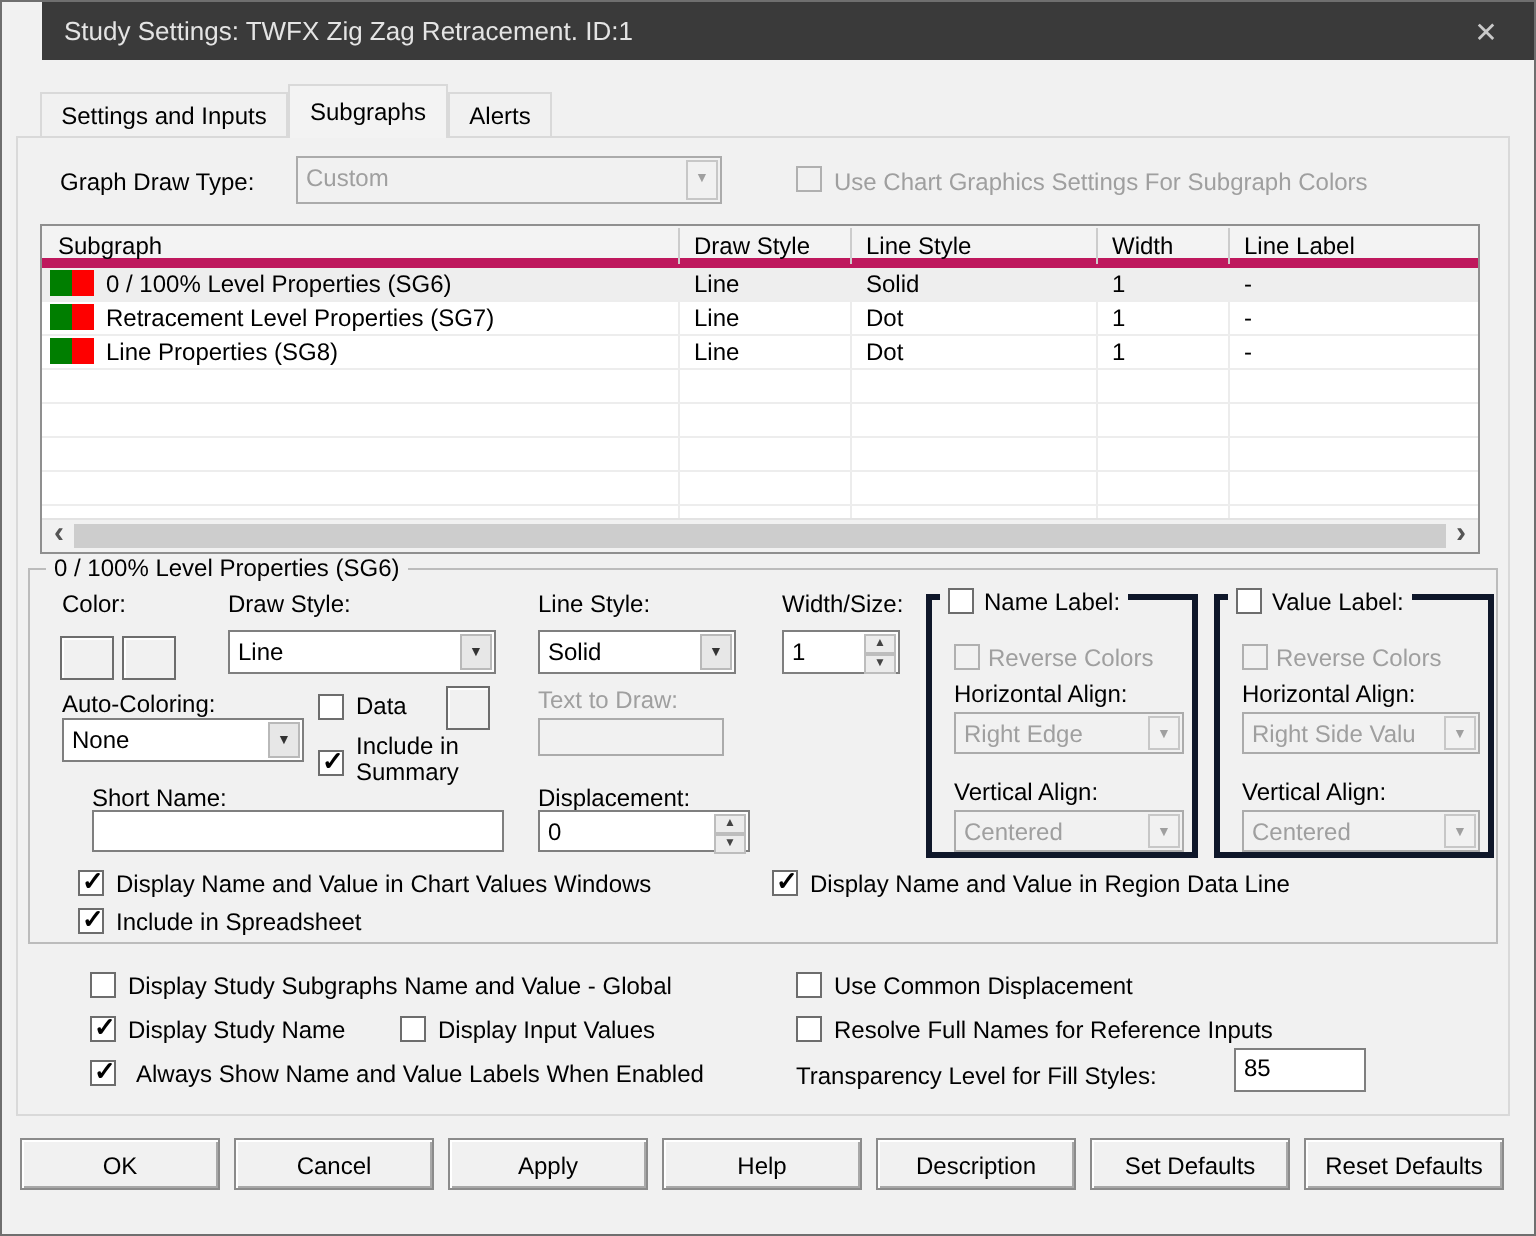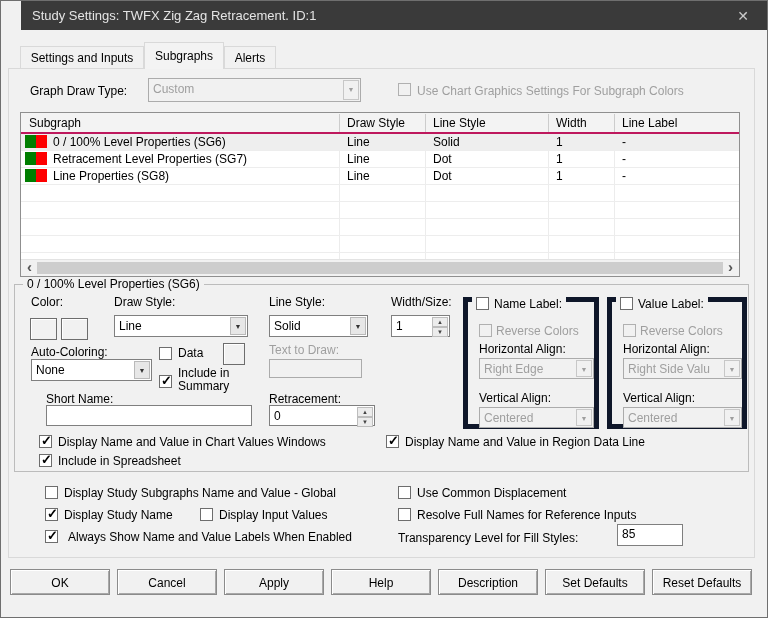--- a/index.html
+++ b/index.html
@@ -44,28 +44,28 @@
   .tinput{position:absolute;background:#fff;border:1px solid #7f7f7f;font-size:12px;padding:2px 4px;z-index:2;}
   .tinput.disabled{background:#f1f1f1;border-color:#ababab;color:#9f9f9f;}
   
   .swatch-btn{position:absolute;border:1px solid #6d6d6d;background:#f1f1f1;
               box-shadow:inset 1px 1px 0 #ffffff;padding:3px;z-index:2;}
   .swatch-btn .fill{width:100%;height:100%;}
   
   .group{position:absolute;border:1px solid #bcbcbc;z-index:1;}
   .group>.legend{position:absolute;top:-8px;left:8px;background:#f1f1f1;padding:0 4px;
                  font-size:12px;line-height:14px;white-space:nowrap;}
-  .minigroup{position:absolute;border:5px solid #0f172a;padding-left:12px;}
+  .minigroup{position:absolute;border:3px solid #0f172a;padding-left:12px;}
   .minigroup .legend-wrap{position:absolute;top:-8px;left:4px;background:#f1f1f1;padding:0 4px;height:15px;}
   .minigroup .legend-wrap .cb{position:relative;display:inline-block;vertical-align:middle;margin-right:5px;}
   .minigroup .legend-wrap .ttl{font-size:12px;vertical-align:middle;white-space:nowrap;}
   
   .listview{position:absolute;left:20px;top:112px;width:720px;height:165px;background:#fff;
             border:1px solid #8f8f8f;z-index:2;}
-  .lv-header{position:absolute;left:0;right:0;top:0;height:21px;background:#f3f3f3;border-bottom:2px solid #be185d;}
+  .lv-header{position:absolute;left:0;right:0;top:0;height:21px;background:#f3f3f3;border-bottom:5px solid #be185d;}
   .lv-header .hcell{position:absolute;top:3px;font-size:12px;white-space:nowrap;}
   .hsep{position:absolute;top:1px;height:18px;width:1px;background:#cccccc;}
   .lv-body{position:absolute;left:0;right:0;top:21px;bottom:17px;background:#fff;overflow:hidden;}
   .vline{position:absolute;top:0;bottom:0;width:1px;background:#ececec;}
   .lv-row{position:relative;height:17px;border-bottom:1px solid #ededed;}
   .lv-row.selected{background:#eeeeee;}
   .lv-row .cell{position:absolute;top:1px;font-size:12px;white-space:nowrap;}
   .c-name{left:32px}.c-draw{left:326px}.c-line{left:412px}.c-width{left:535px}.c-lbl{left:601px}
   .row-swatch{position:absolute;left:4px;top:1px;width:22px;height:13px;display:flex;}
   .row-swatch i{flex:1;}
@@ -203,21 +203,21 @@
 
     <span class="cb checked" style="left:144px;top:90px;"></span>
     <span class="cb-label" style="left:163px;top:82px;width:82px;white-space:normal;line-height:13px;">Include in Summary</span>
 
     <span class="lbl disabled" style="left:254px;top:58px;">Text to Draw:</span>
     <span class="tinput disabled" style="left:254px;top:74px;width:93px;height:19px;"></span>
 
     <span class="lbl" style="left:31px;top:107px;">Short Name:</span>
     <span class="tinput" style="left:31px;top:120px;width:206px;height:21px;"></span>
 
-    <span class="lbl" style="left:254px;top:107px;">Retracement:</span>
+    <span class="lbl" style="left:254px;top:107px;">Displacement:</span>
     <div class="spin" style="left:254px;top:120px;width:106px;height:21px;">
       <span class="val">0</span>
       <span class="btns">
           <span>▲</span>
           <span>▼</span>
         </span>
     </div>
 
     <div class="minigroup" style="left:448px;top:12px;width:136px;height:132px;">
       <span class="legend-wrap"><span class="cb"></span><span class="ttl">Name Label:</span></span>

